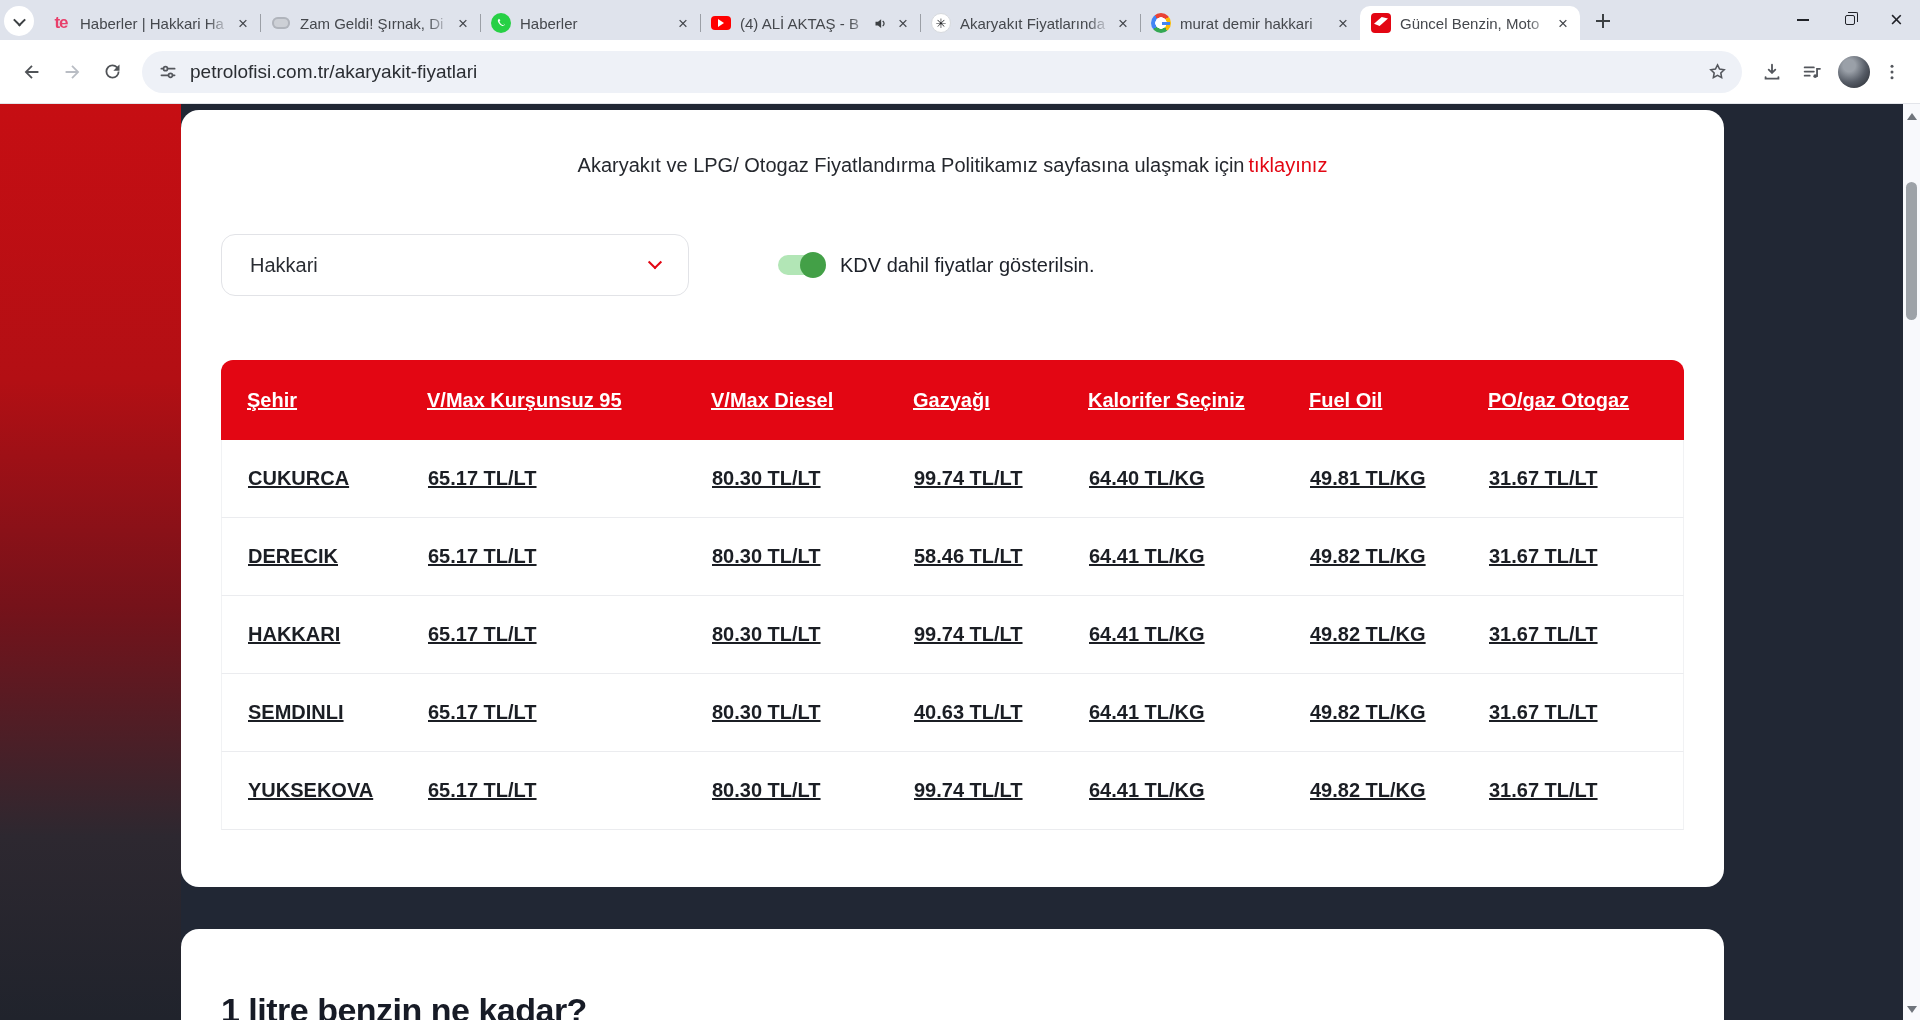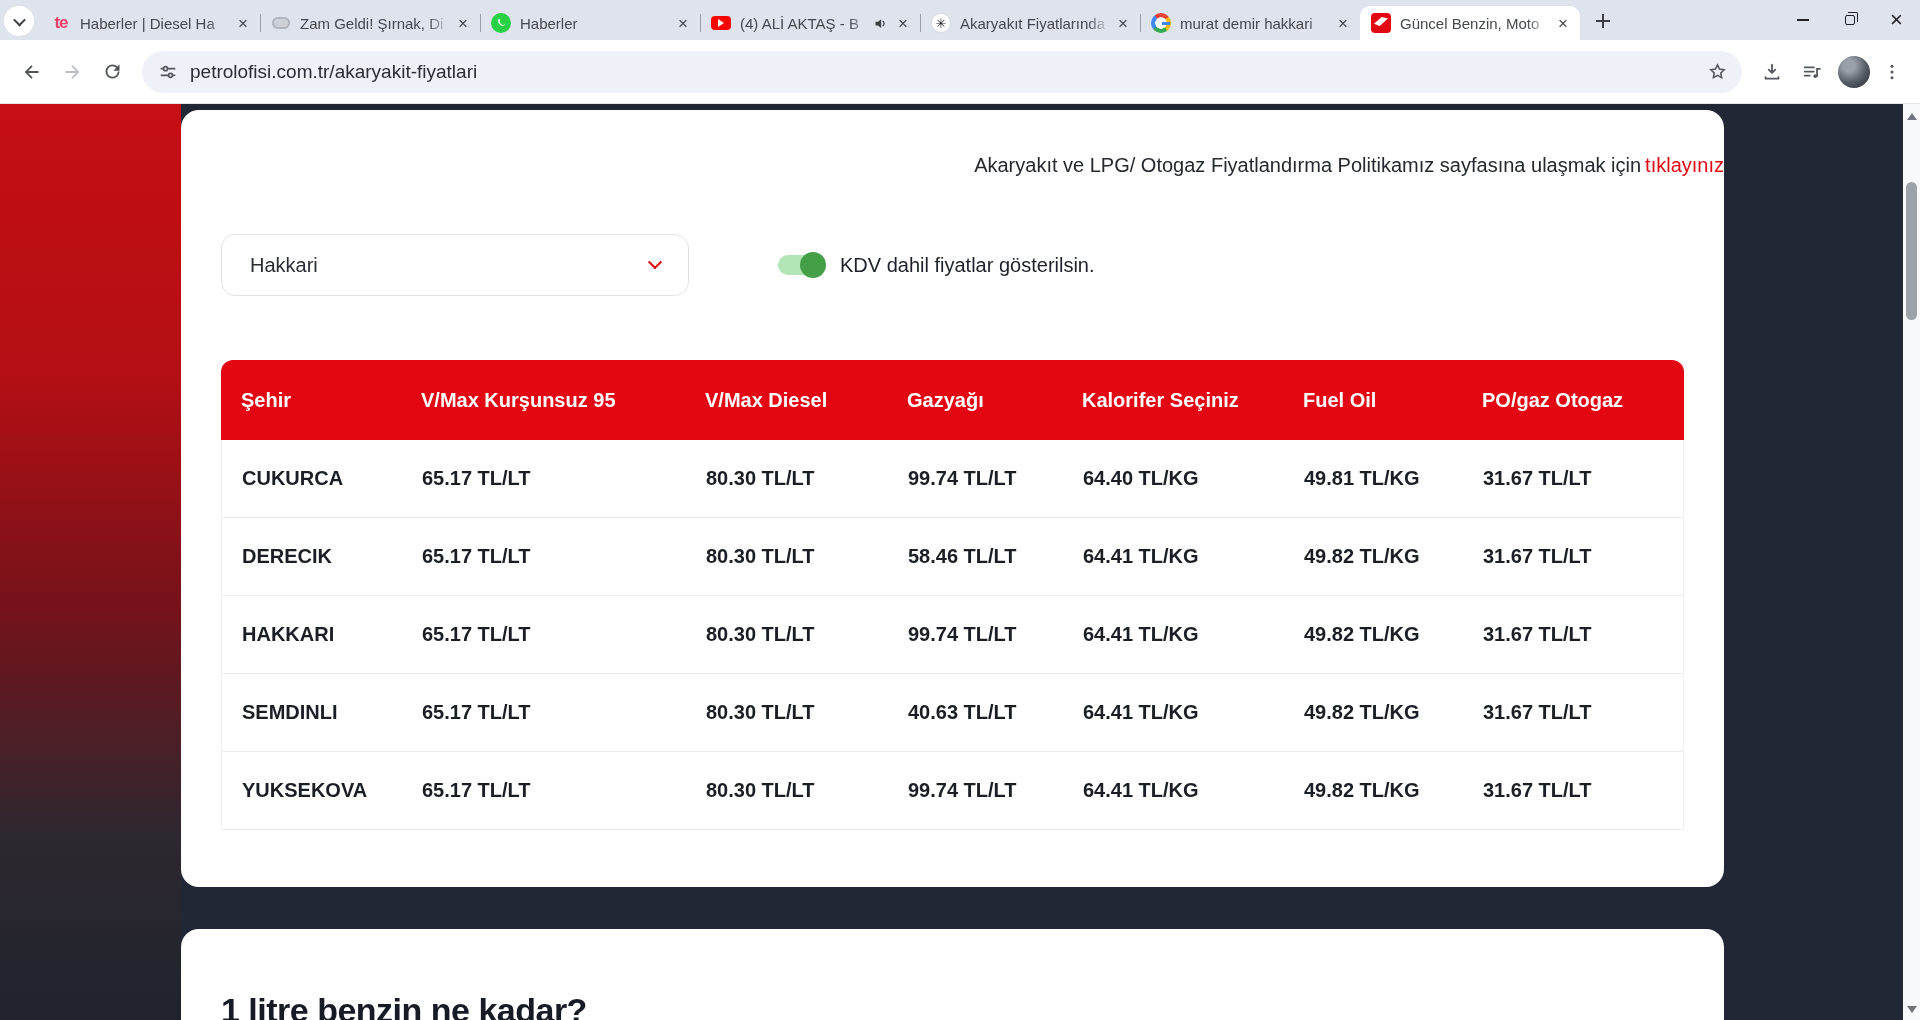--- a/index.html
+++ b/index.html
@@ -60,36 +60,36 @@
 
   
   .page { position:relative; height:916px; background:#212734; overflow:hidden; }
   .bg-left { position:absolute; left:0; top:0; bottom:0; width:181px;
              background:linear-gradient(180deg,#c60e13 0%,#b30f14 30%,#75121a 55%,#2d2830 80%,#20232c 100%); }
   .card { position:absolute; left:181px; width:1543px; background:#fff; }
   .main-card { top:6px; height:777px; border-radius:18px; }
   .second-card { top:825px; height:140px; border-radius:18px 18px 0 0; }
   .second-card h2 { margin:62px 0 0 40px; font-size:34px; font-weight:800; color:#171b26; letter-spacing:-0.5px; }
 
-  .policy { text-align:right; padding-top:44px; font-size:20px; color:#25282e; height:68px; }
+  .policy { text-align:center; padding-top:44px; font-size:20px; color:#25282e; height:68px; }
   .policy a { color:#e30613; text-decoration:none; margin-left:4px; }
 
   .controls { display:flex; align-items:center; margin:56px 0 0 40px; }
   .select { width:468px; height:62px; border:1px solid #e2e3e7; border-radius:14px; display:flex; align-items:center;
             padding:0 28px; font-size:20px; color:#2a2d33; justify-content:space-between; background:#fff; }
   .select2 { width:466px; margin-left:32px; }
   .chev-red { width:10px; height:10px; border-right:2.4px solid #e30613; border-bottom:2.4px solid #e30613;
               transform:rotate(45deg) translate(-2px,-2px); flex:none; }
   .toggle-wrap { display:flex; align-items:center; margin-left:89px;text-align:right; }
   .toggle { width:46px; height:20px; border-radius:10px; background:#b2e6b6; position:relative; flex:none; }
   .knob { position:absolute; right:-2px; top:-3px; width:26px; height:26px; border-radius:50%; background:#43a047; }
   .toggle-label { font-size:20px; color:#1d2129; margin-left:16px; }
 
   .ptable { margin:64px 40px 0 40px; }
-  .tgrid { display:grid; grid-template-columns:180px 284px 202px 175px 221px 179px auto; align-items:center; padding-left:20px; }
+  .tgrid { display:grid; grid-template-columns:180px 284px 202px 175px 221px 179px auto; align-items:center; padding-left:26px;text-decoration:underline; }
   .thead { background:#e30613; color:#fff; font-weight:bold; font-size:20px; height:80px; border-radius:12px 12px 0 0; }
   .trow { height:78px; background:#fff; font-size:20px; font-weight:600; color:#1b1e24;
           border-bottom:1px solid #ebecef; border-left:1px solid #f1f2f4; border-right:1px solid #f1f2f4; }
 
   
   .scrollbar { position:absolute; right:0; top:0; bottom:0; width:17px; background:#f8f9fc; }
   .sb-up { position:absolute; top:9px; left:4px; width:0; height:0; border-left:5px solid transparent; border-right:5px solid transparent; border-bottom:7px solid #6f747c; }
   .sb-down { position:absolute; bottom:7px; left:4px; width:0; height:0; border-left:5px solid transparent; border-right:5px solid transparent; border-top:7px solid #6f747c; }
   .sb-thumb { position:absolute; top:78px; left:3px; width:11px; height:138px; border-radius:6px; background:#9da2a8; }
 </style>
@@ -100,21 +100,21 @@
 
   <div class="tabstrip">
     <div class="tab-search">
       <span class="chev-dark"></span>
     </div>
     <div class="tabs">
         <div class="tab">
           <span class="fav">
             <span class="fav-te">te</span>
           </span>
-          <span class="tab-title">Haberler | Diesel Ha</span>
+          <span class="tab-title">Haberler | Hakkari Ha</span>
           <span class="tab-close">×</span>
         </div>
         <div class="tab">
           <span class="fav">
             <span class="fav-news"></span>
           </span>
           <span class="tab-title">Zam Geldi! Şırnak, Di</span>
           <span class="tab-close">×</span>
         </div>
         <div class="tab">

